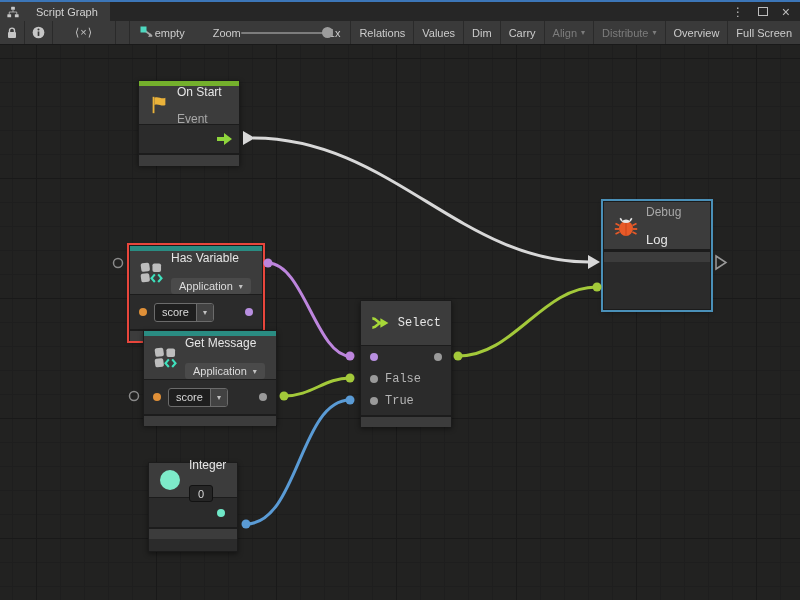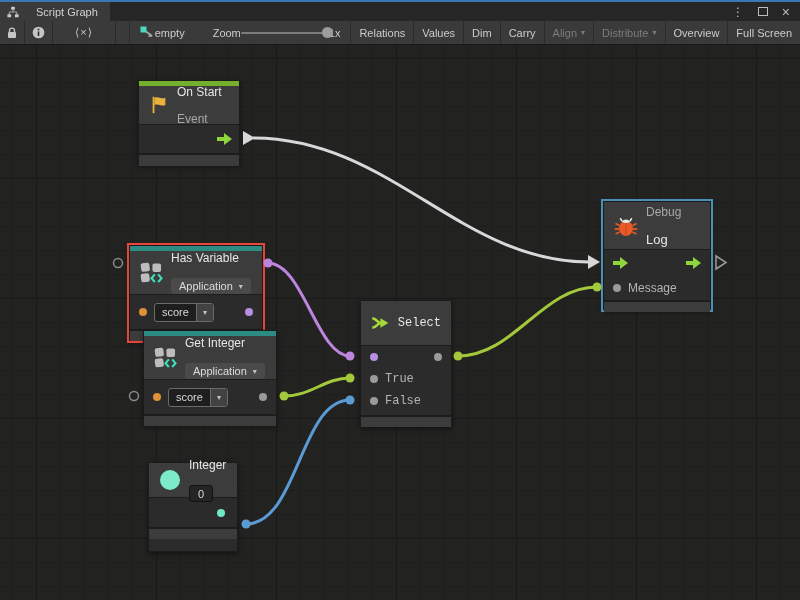--- a/index.html
+++ b/index.html
@@ -218,21 +218,21 @@
       <div class="accent" style="background:#2a8c82;"></div>
       <div class="hdr" style="height:43px;">
         <svg width="23" height="21" viewBox="0 0 24 22">
           <rect x="1" y="1" width="9" height="9" rx="2" fill="#bdbdbd" transform="rotate(-8 5.5 5.5)"></rect>
           <rect x="13" y="1.5" width="9" height="9" rx="2" fill="#bdbdbd"></rect>
           <rect x="1" y="12" width="9" height="9" rx="2" fill="#bdbdbd" transform="rotate(-8 5.5 16.5)"></rect>
           <path d="M15.5 13l-3.5 4 3.5 4" stroke="#3ee0bc" stroke-width="2.2" fill="none"></path>
           <path d="M19 13l3.5 4-3.5 4" stroke="#3ee0bc" stroke-width="2.2" fill="none"></path>
         </svg>
         <div class="hdr-col">
-          <span class="title">Get Integer</span>
+          <span class="title">Get Message</span>
           <span class="scope-dd">
             <span>Application</span>
             <span class="caret">▾</span>
           </span>
         </div>
       </div>
       <div class="divider"></div>
       <div class="body port-row" style="height:34px;">
         <span class="dot orange"></span>
         <span class="var-select">
@@ -257,25 +257,25 @@
       </div>
       <div class="divider"></div>
       <div class="body">
         <div class="port-row" style="height:22px;">
           <span class="dot purple"></span>
           <span class="grow"></span>
           <span class="dot grey"></span>
         </div>
         <div class="port-row" style="height:22px;">
           <span class="dot grey"></span>
-          <span class="plabel">True</span>
+          <span class="plabel">False</span>
         </div>
         <div class="port-row" style="height:22px;">
           <span class="dot grey"></span>
-          <span class="plabel">False</span>
+          <span class="plabel">True</span>
         </div>
         <div style="height:3px;"></div>
       </div>
       <div class="divider2"></div>
       <div class="footer" style="height:10px;"></div>
     </div>
 
     <div class="node" style="left:148px;top:417px;width:90px;height:90px;">
       <div class="hdr" style="height:34px;">
         <svg width="22" height="22" viewBox="0 0 22 22">
@@ -309,35 +309,20 @@
           <path d="M12 7v15" stroke="#c8441c" stroke-width="1"></path>
           <path d="M7.5 7.5Q12 3.5 16.5 7.5 12 10.5 7.5 7.5Z" fill="#e6e6e6"></path>
           <path d="M8 7L6.2 4.2M16 7l1.8-2.8" stroke="#e6e6e6" stroke-width="1.6"></path>
         </svg>
         <div class="hdr-col">
           <span class="kicker">Debug</span>
           <span class="title" style="font-size:13px;">Log</span>
         </div>
       </div>
       <div class="divider"></div>
-      <div class="body">
-        <div class="port-row" style="height:26px;">
-          <svg width="15" height="12" viewBox="0 0 15 12">
-            <path d="M0 4h7V0l8 6-8 6V8H0z" fill="#8fd53c"></path>
-          </svg>
-          <span class="grow"></span>
-          <svg width="15" height="12" viewBox="0 0 15 12">
-            <path d="M0 4h7V0l8 6-8 6V8H0z" fill="#8fd53c"></path>
-          </svg>
-        </div>
-        <div class="port-row" style="height:24px;">
-          <span class="dot grey"></span>
-          <span class="plabel">Message</span>
-        </div>
-      </div>
       <div class="divider2"></div>
       <div class="footer" style="height:10px;"></div>
     </div>
 
     <svg class="wires" width="800" height="555" viewBox="0 0 800 555">
 
       <path d="M253 93 C390 93 460 217 589 217" stroke="#d8d8d8" stroke-width="3" fill="none"></path>
       <polygon points="243,86 243,100 255,93" fill="#d8d8d8"></polygon>
       <polygon points="588,210 588,224 600,217" fill="#d8d8d8"></polygon>
 

